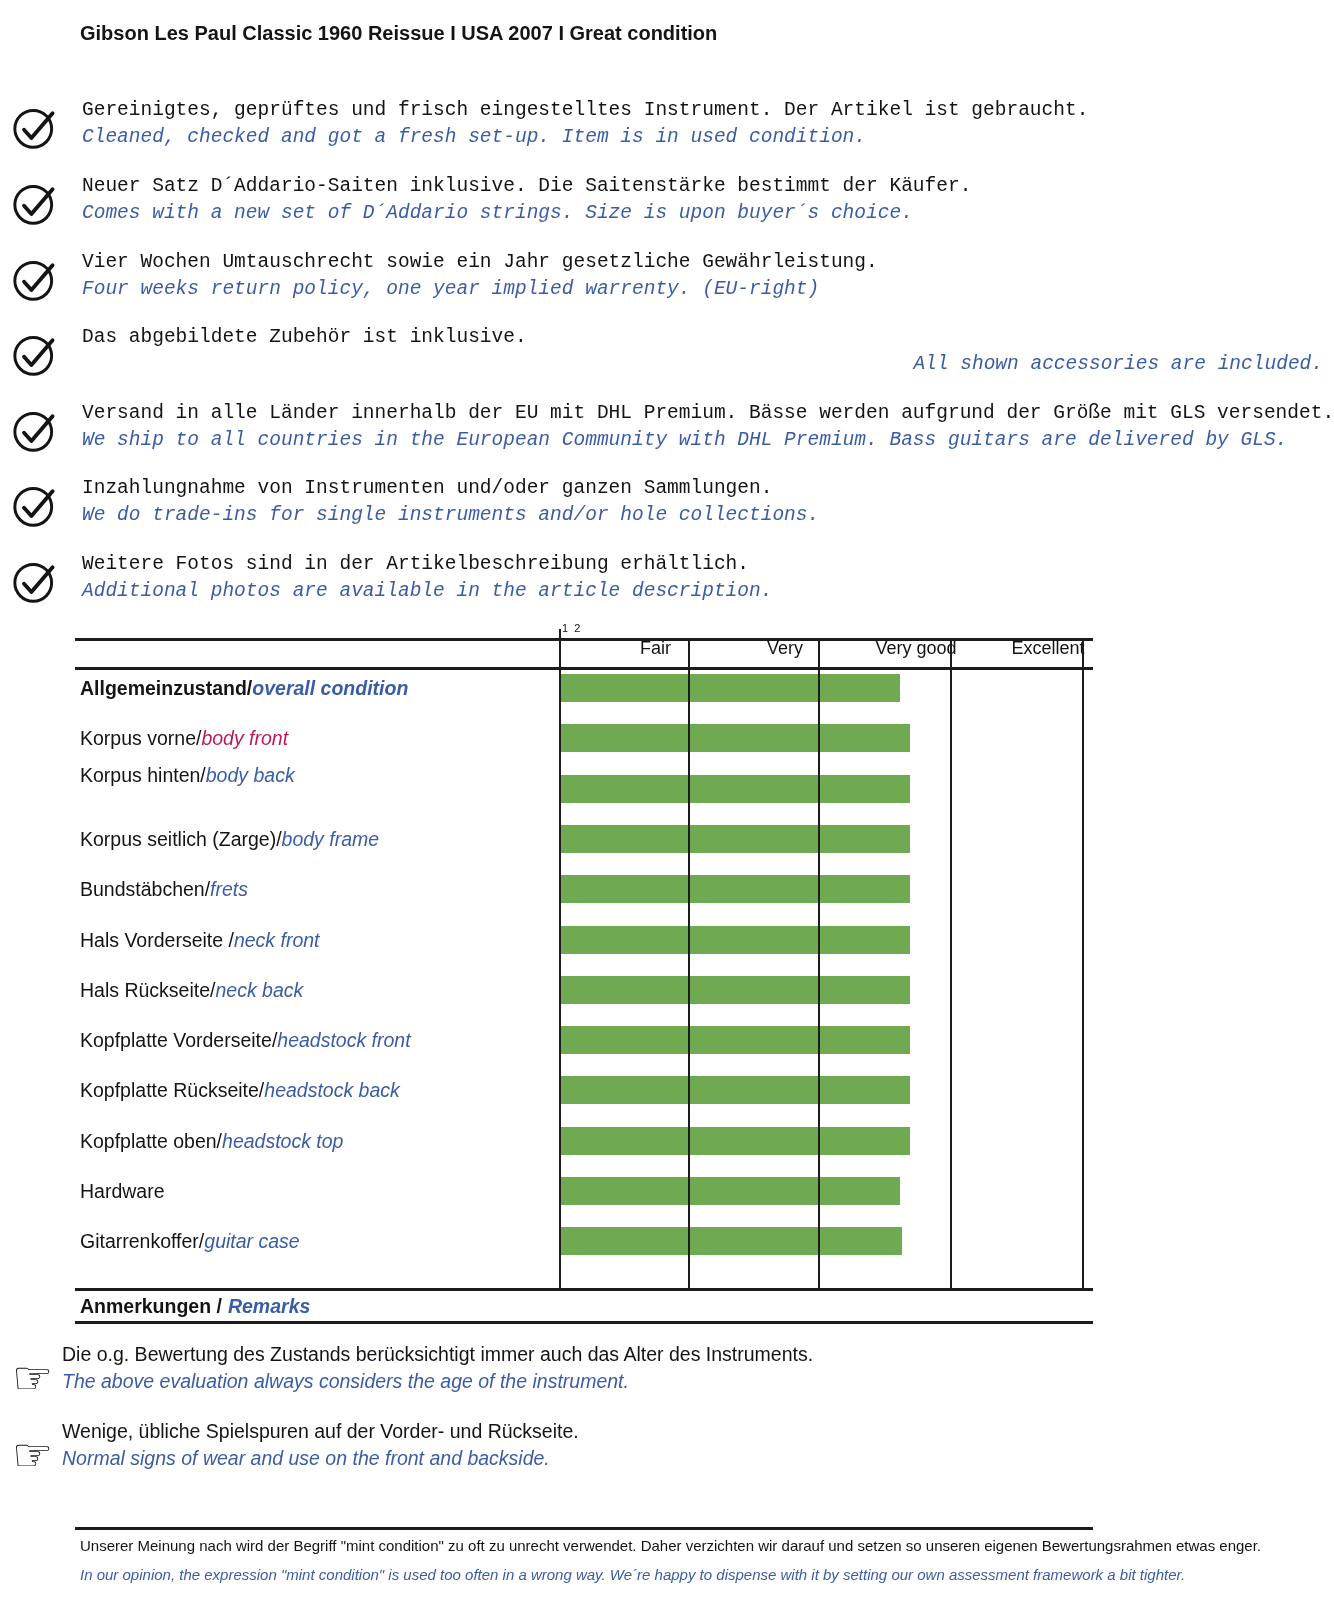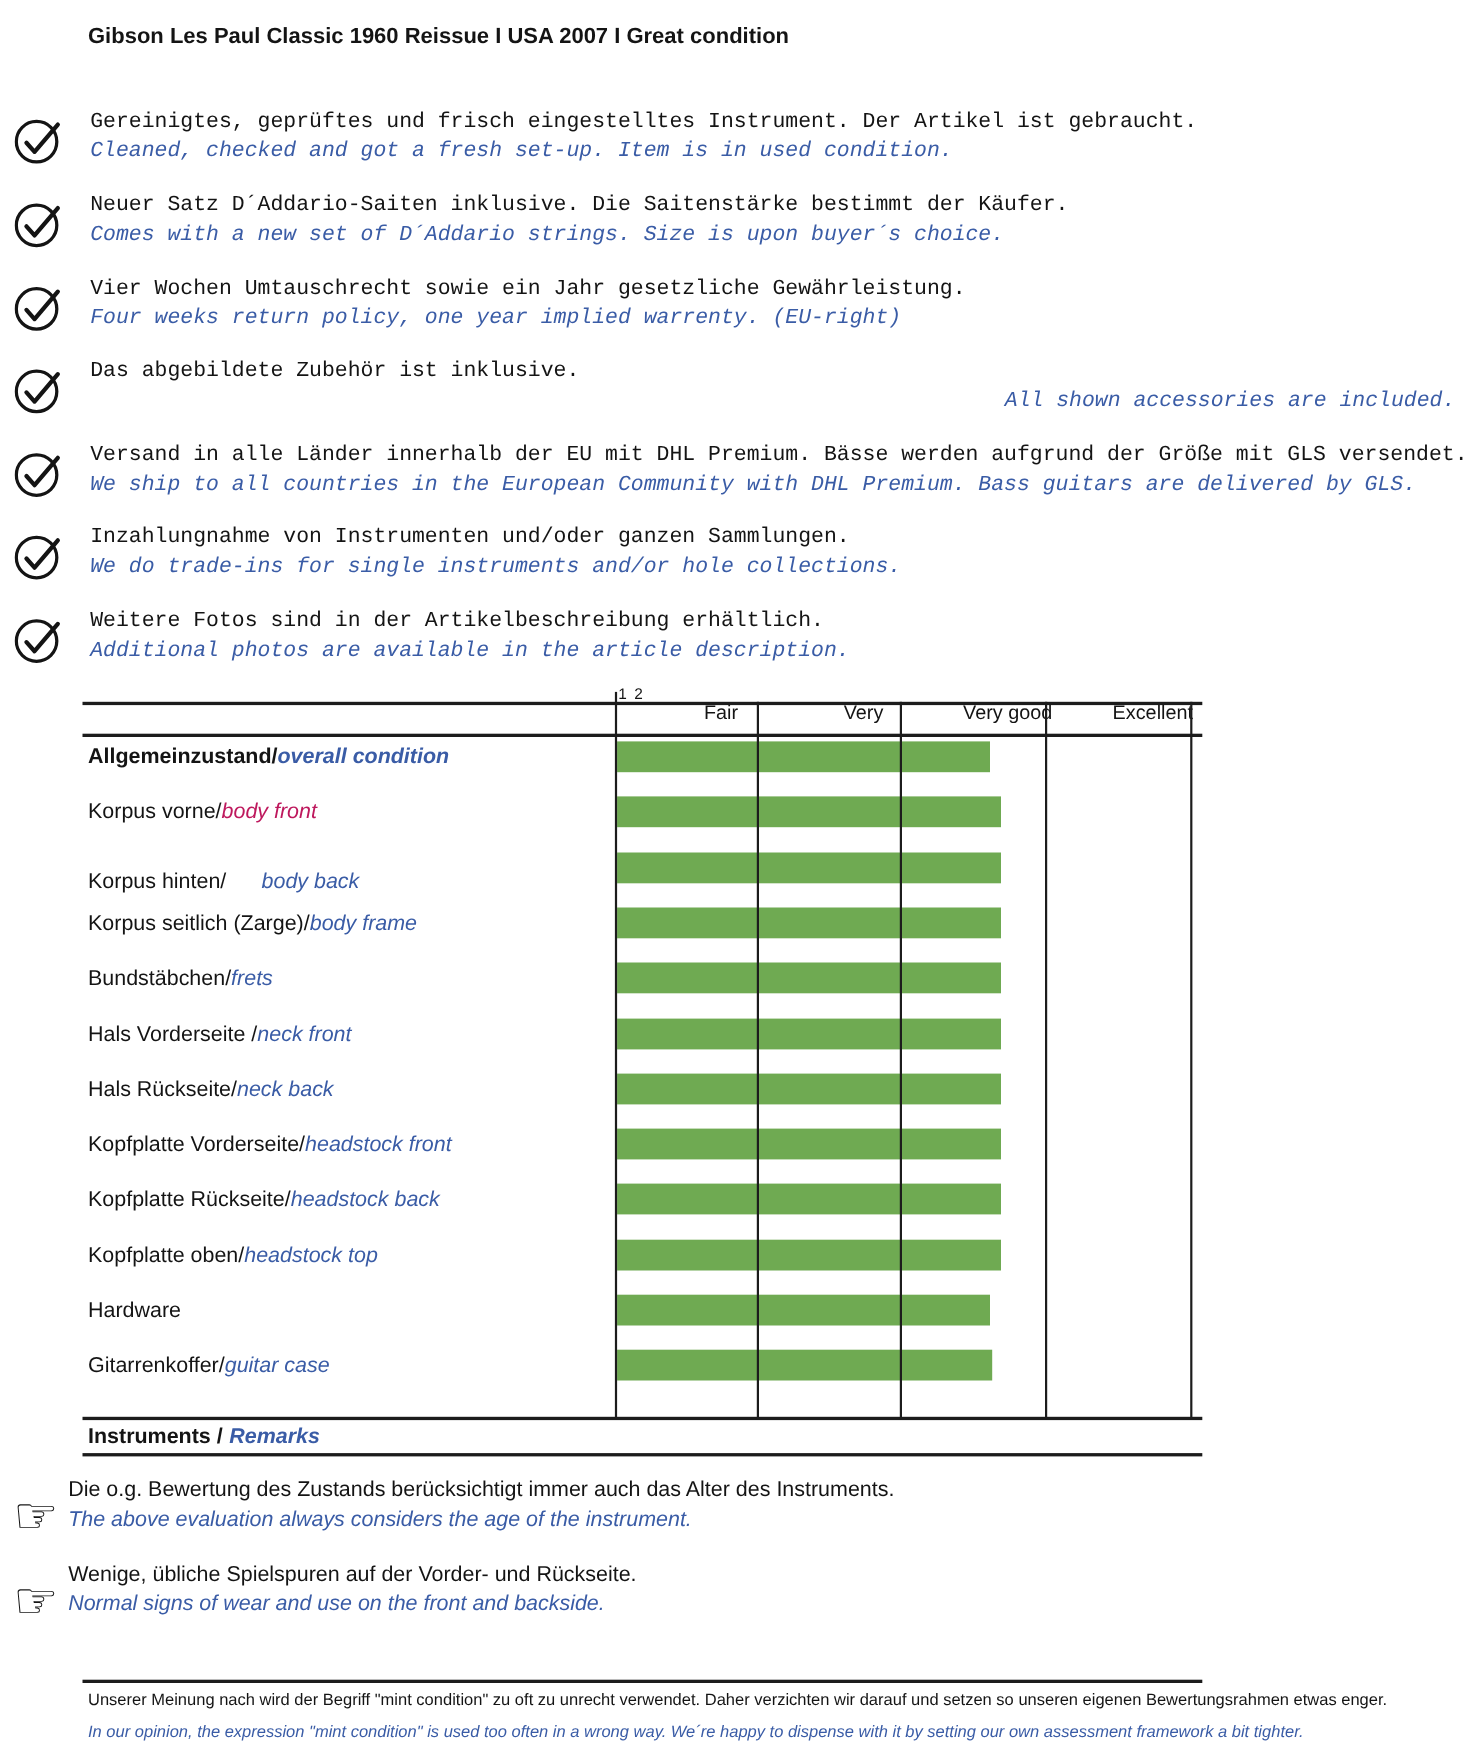--- a/index.html
+++ b/index.html
@@ -15,21 +15,21 @@
   .check-item { left:13px; width:1310px;font-family:Liberation Mono, monospace; }
   .ci-icon { position:absolute; left:0; top:7px; width:46px; height:46px; }
   .ci-text { margin-left:69px; }
   .ci-de { font-size:19.5px; line-height:27px; color:#141414; white-space:nowrap; }
   .ci-en { font-size:19.5px; line-height:27px; font-style:italic; white-space:nowrap; }
 
   
   .cond-table { left:75px; top:638px; width:1010px; height:653px; }
   .hline { position:absolute; left:0; width:1018px; height:2.5px; }
   .vline { position:absolute; width:2px; z-index:3; }
-  .t-footnote { position:absolute; top:-16px; font-size:14px; letter-spacing:1.5px; color:#141414; }
+  .t-footnote { position:absolute; top:-16px; font-size:11px; letter-spacing:1.5px; color:#141414; }
   .t-head { position:absolute; top:3px; height:14px; display:flex; align-items:center;
             justify-content:center; font-weight:normal; font-size:18px; z-index:2; white-space:nowrap;margin-left:32px; }
   .t-row-label { position:absolute; left:5px; height:28px; display:flex; align-items:center;
                  font-size:19.5px; white-space:nowrap; }
   .t-row-label .lbl-en { font-style:italic; }
   .t-row-label.bold { font-weight:bold; }
   .t-bar { position:absolute; height:28px; z-index:1; }
 
   
   .remarks-title { left:80px; top:1295px; font-size:19.5px; font-weight:bold; white-space:nowrap; }
@@ -140,21 +140,21 @@
       <div class="t-row-label bold" style="top: 36px;">
         <span class="lbl-de">Allgemeinzustand/</span>
         <span class="lbl-en" style="color: rgb(58, 92, 166);">overall condition</span>
       </div>
       <div class="t-bar" style="top: 36px; left: 486px; width: 339px; background: rgb(111, 170, 82);"></div>
       <div class="t-row-label" style="top: 86px;">
         <span class="lbl-de">Korpus vorne/</span>
         <span class="lbl-en" style="color: #be185d;">body front</span>
       </div>
       <div class="t-bar" style="top: 86px; left: 486px; width: 349px; background: rgb(111, 170, 82);"></div>
-      <div class="t-row-label" style="top: 149px; gap: 32px;">
+      <div class="t-row-label" style="top: 123px;">
         <span class="lbl-de">Korpus hinten/</span>
         <span class="lbl-en" style="color: rgb(58, 92, 166);">body back</span>
       </div>
       <div class="t-bar" style="top: 137px; left: 486px; width: 349px; background: rgb(111, 170, 82);"></div>
       <div class="t-row-label" style="top: 187px;">
         <span class="lbl-de">Korpus seitlich (Zarge)/</span>
         <span class="lbl-en" style="color: rgb(58, 92, 166);">body frame</span>
       </div>
       <div class="t-bar" style="top: 187px; left: 486px; width: 349px; background: rgb(111, 170, 82);"></div>
       <div class="t-row-label" style="top: 237px;">
@@ -192,21 +192,21 @@
       </div>
       <div class="t-bar" style="top: 539px; left: 486px; width: 339px; background: rgb(111, 170, 82);"></div>
       <div class="t-row-label" style="top: 589px;">
         <span class="lbl-de">Gitarrenkoffer/</span>
         <span class="lbl-en" style="color: rgb(58, 92, 166);">guitar case</span>
       </div>
       <div class="t-bar" style="top: 589px; left: 486px; width: 341px; background: rgb(111, 170, 82);"></div>
     </div>
 
   <div class="abs remarks-title">
-    <span class="rt-de">Instruments /</span><span class="rt-en" id="rt-en" style="color: rgb(58, 92, 166);">Remarks</span>
+    <span class="rt-de">Anmerkungen /</span><span class="rt-en" id="rt-en" style="color: rgb(58, 92, 166);">Remarks</span>
   </div>
 
   <div id="remarks">
       <div class="abs remark-item" style="top: 1341px;">
         <span class="rm-icon">☞</span>
         <div class="rm-text">
           <div class="ci-de">Die o.g. Bewertung des Zustands berücksichtigt immer auch das Alter des Instruments.</div>
           <div class="ci-en" style="color: rgb(58, 92, 166);">The above evaluation always considers the age of the instrument.</div>
         </div>
       </div>

